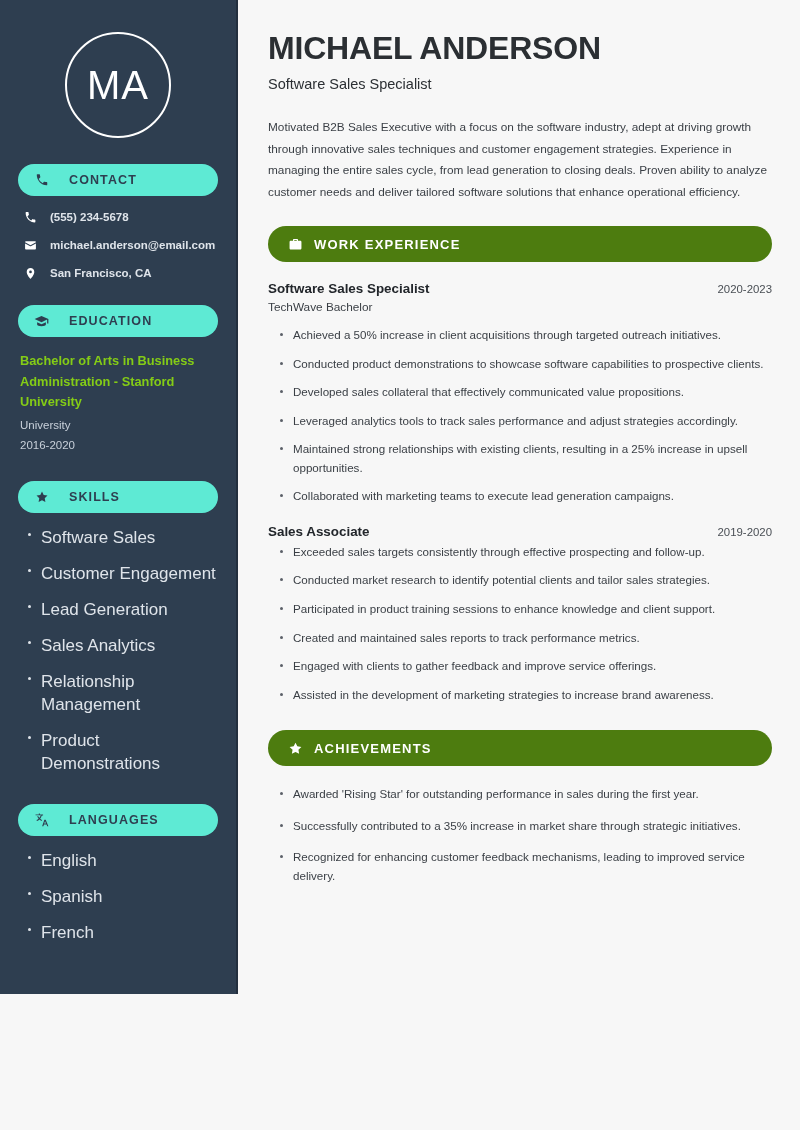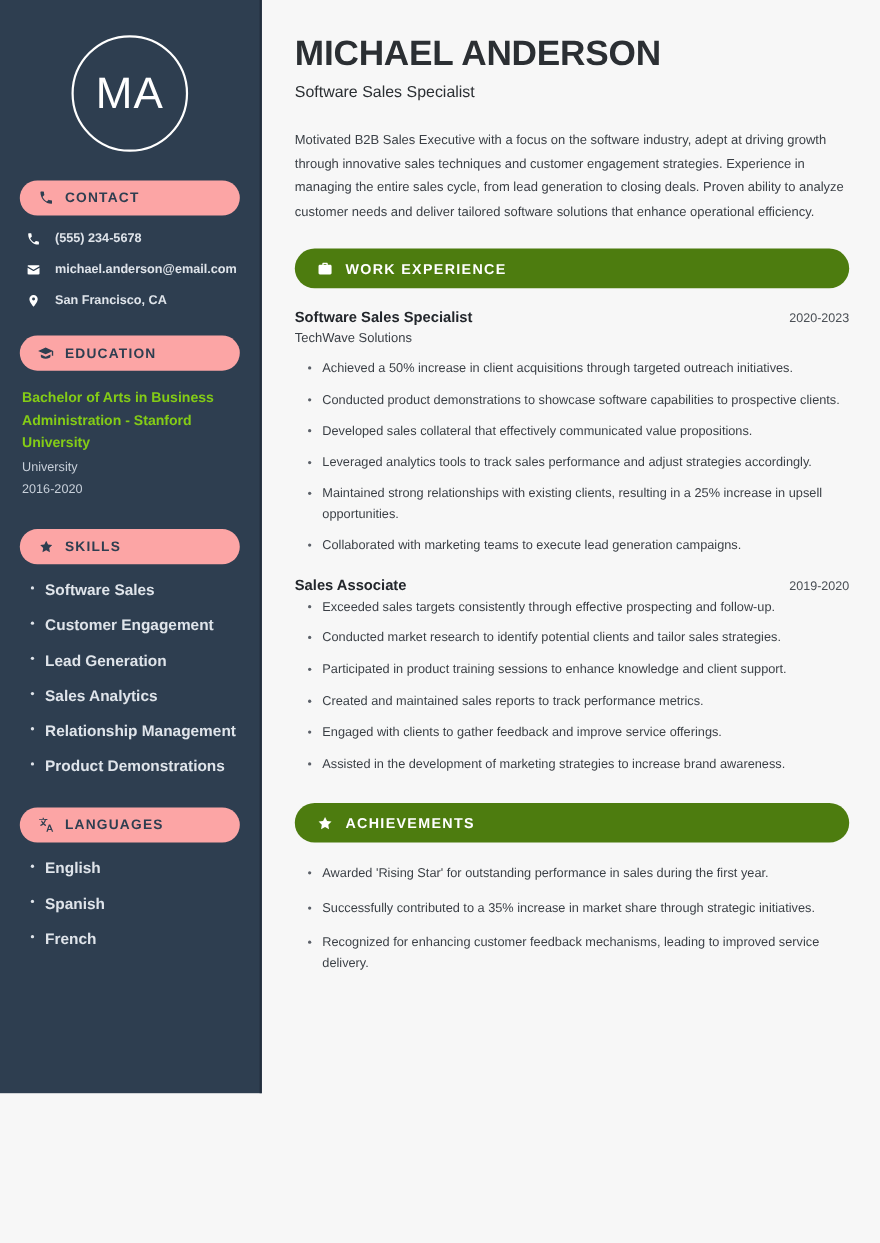--- a/index.html
+++ b/index.html
@@ -48,26 +48,26 @@
   }
   .avatar-initials {
     color: #ffffff;
     font-size: 40px;
     font-weight: 400;
     letter-spacing: 1px;
     line-height: 1;
   }
 
   .pill {
-    background: #fca5a5;
+    background: #5eead4;
     border-radius: 20px;
     height: 32px;
     display: flex;
     align-items: center;
-    gap: 10px;
+    gap: 20px;
     padding: 0 16px;
     margin-bottom: 14px;
   }
   .pill-label {
     color: #2e3e50;
     font-size: 12.5px;
     font-weight: bold;
     letter-spacing: 1.1px;
   }
   .pill-icon {
@@ -116,26 +116,25 @@
   }
   .edu-dates {
     color: #c8d0da;
     font-size: 11.5px;
     line-height: 1.75;
   }
 
   .side-list { list-style: none; padding-left: 10px; margin-bottom: 28px; }
   .side-list li {
     color: #dfe4ea;
-    font-size: 14px;
+    font-size: 17px;
     line-height: 1.35;
     margin-bottom: 13px;
     position: relative;
     padding-left: 13px;
-    font-weight: bold;
   }
   .side-list li::before {
     content: "";
     position: absolute;
     left: 0;
     top: 6px;
     width: 3px;
     height: 3px;
     background: #dfe4ea;
     border-radius: 50%;
@@ -354,21 +353,21 @@
           </svg>
       </span>
       <span class="sec-bar-label">WORK EXPERIENCE</span>
     </div>
 
     <div class="job">
       <div class="job-head">
         <span class="job-role">Software Sales Specialist</span>
         <span class="job-dates">2020-2023</span>
       </div>
-      <div class="job-company">TechWave Solutions</div>
+      <div class="job-company">TechWave Bachelor</div>
       <ul class="bullets">
         <li>Achieved a 50% increase in client acquisitions through targeted outreach initiatives.</li>
         <li>Conducted product demonstrations to showcase software capabilities to prospective clients.</li>
         <li>Developed sales collateral that effectively communicated value propositions.</li>
         <li>Leveraged analytics tools to track sales performance and adjust strategies accordingly.</li>
         <li>Maintained strong relationships with existing clients, resulting in a 25% increase in upsell opportunities.</li>
         <li>Collaborated with marketing teams to execute lead generation campaigns.</li>
       </ul>
     </div>
 

